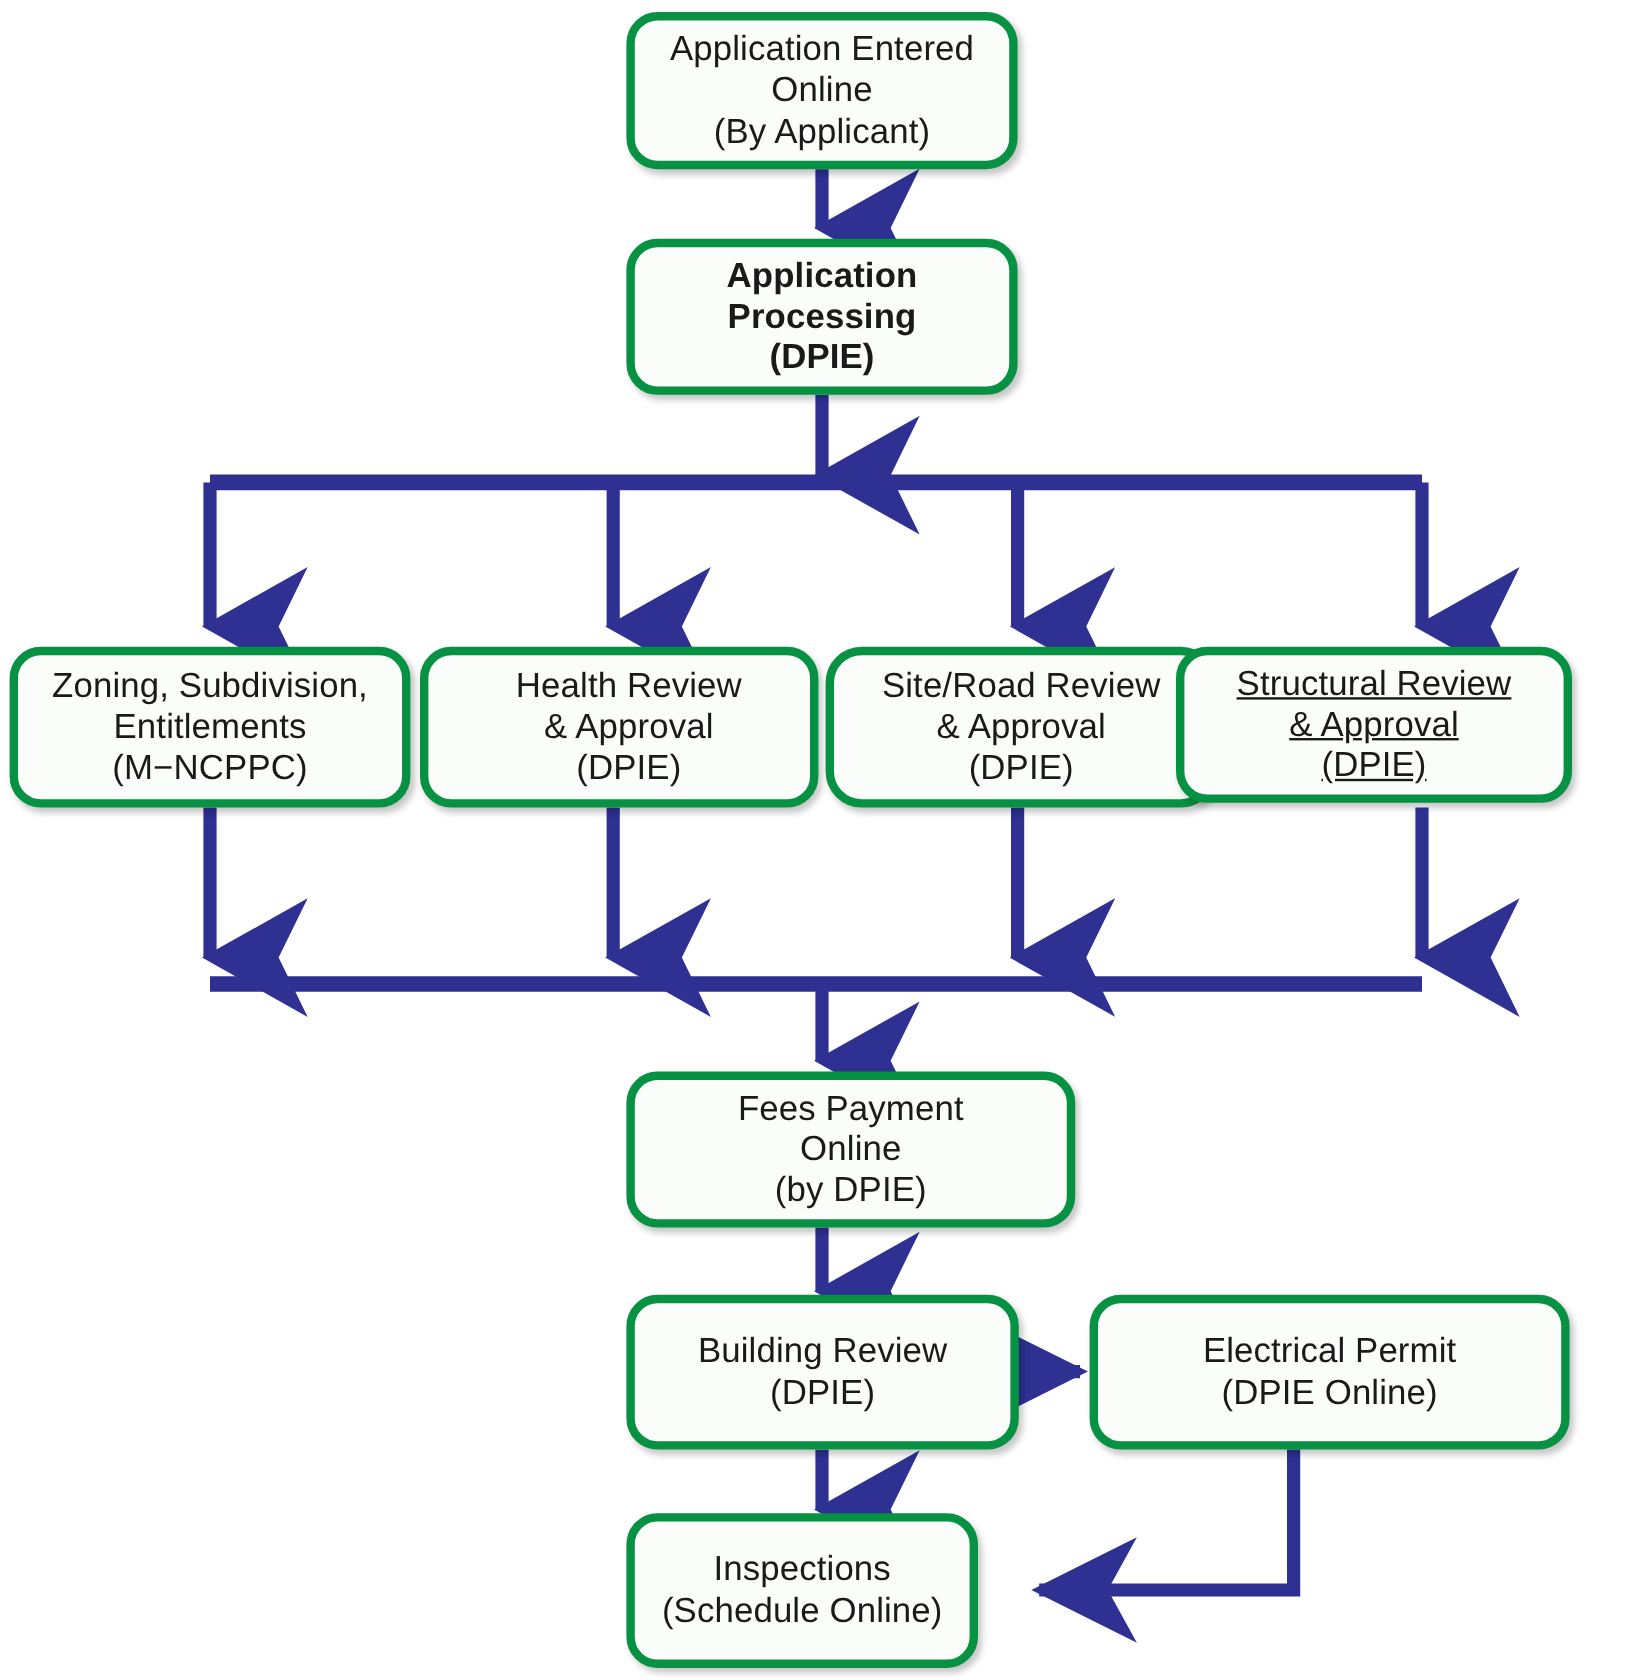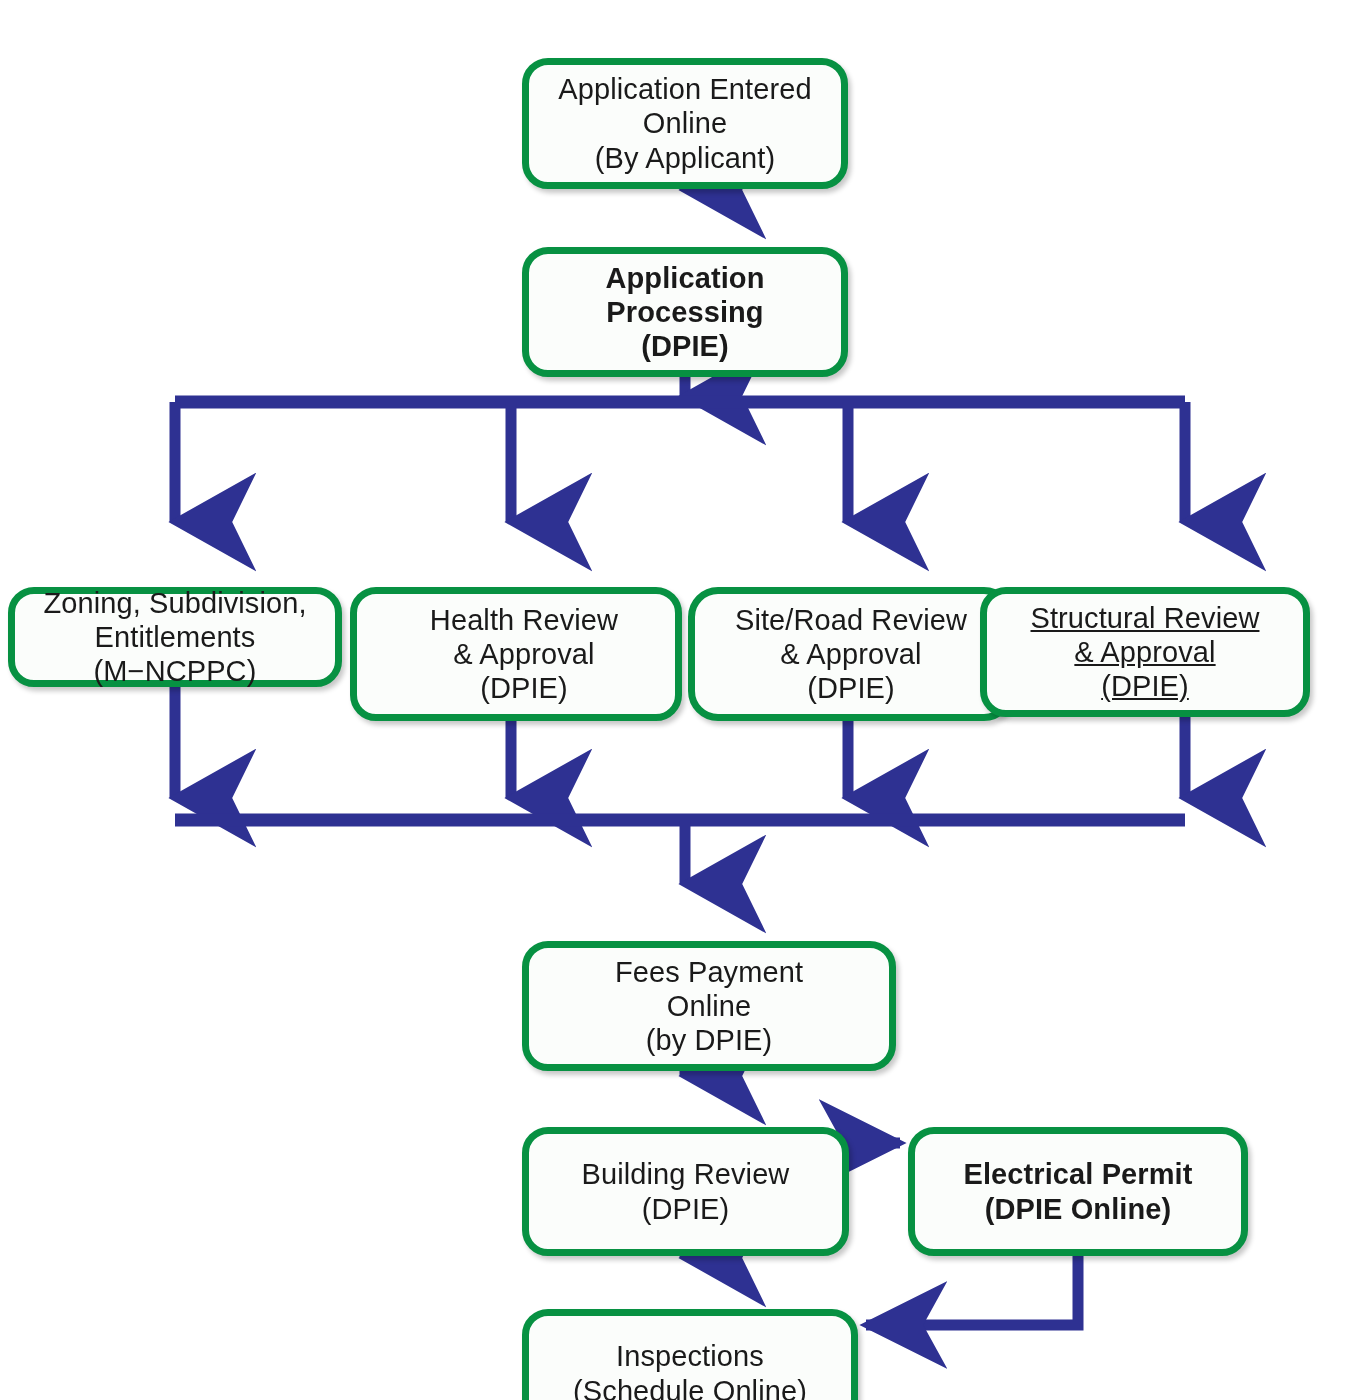--- a/index.html
+++ b/index.html
@@ -34,21 +34,20 @@
     display: flex;
     align-items: center;
     justify-content: center;
     text-align: center;
     color: #1a1a1a;
     font-size: 29px;
     line-height: 1.18;
     letter-spacing: 0.1px;
     box-shadow: 3px 4px 5px rgba(0,0,0,0.22);
     z-index: 3;
-    margin-top: 48px;
   }
   .node .label {
     display: block;
     padding: 0 8px;
     white-space: pre-line;
   }
 </style>
 </head>
 <body>
 
@@ -104,21 +103,21 @@
 Online
 (By Applicant)</span>
   </div>
 
   <div class="node" style="left:522px; top:199px; width:326px; height:130px;font-weight:bold;">
     <span class="label">Application
 Processing
 (DPIE)</span>
   </div>
 
-  <div class="node" style="left:8px; top:539px; width:334px; height:100px;">
+  <div class="node" style="left:8px; top:539px; width:334px; height:134px;">
     <span class="label">Zoning, Subdivision,
 Entitlements
 (M−NCPPC)</span>
   </div>
 
   <div class="node" style="left:350px; top:539px; width:332px; height:134px;padding-left:16px;">
     <span class="label">Health Review
 &amp; Approval
 (DPIE)</span>
   </div>
@@ -139,23 +138,23 @@
     <span class="label">Fees Payment
 Online
 (by DPIE)</span>
   </div>
 
   <div class="node" style="left:522px; top:1079px; width:327px; height:129px;">
     <span class="label">Building Review
 (DPIE)</span>
   </div>
 
-  <div class="node" style="left:908px; top:1079px; width:340px; height:129px;font-weight:bold;">
+  <div class="node" style="left:908px; top:1079px; width:400px; height:129px;">
     <span class="label">Electrical Permit
 (DPIE Online)</span>
   </div>
 
-  <div class="node" style="left:522px; top:1261px; width:336px; height:129px;">
+  <div class="node" style="left:522px; top:1261px; width:293px; height:129px;">
     <span class="label">Inspections
 (Schedule Online)</span>
   </div>
 
 </div>
 
 </body></html>

